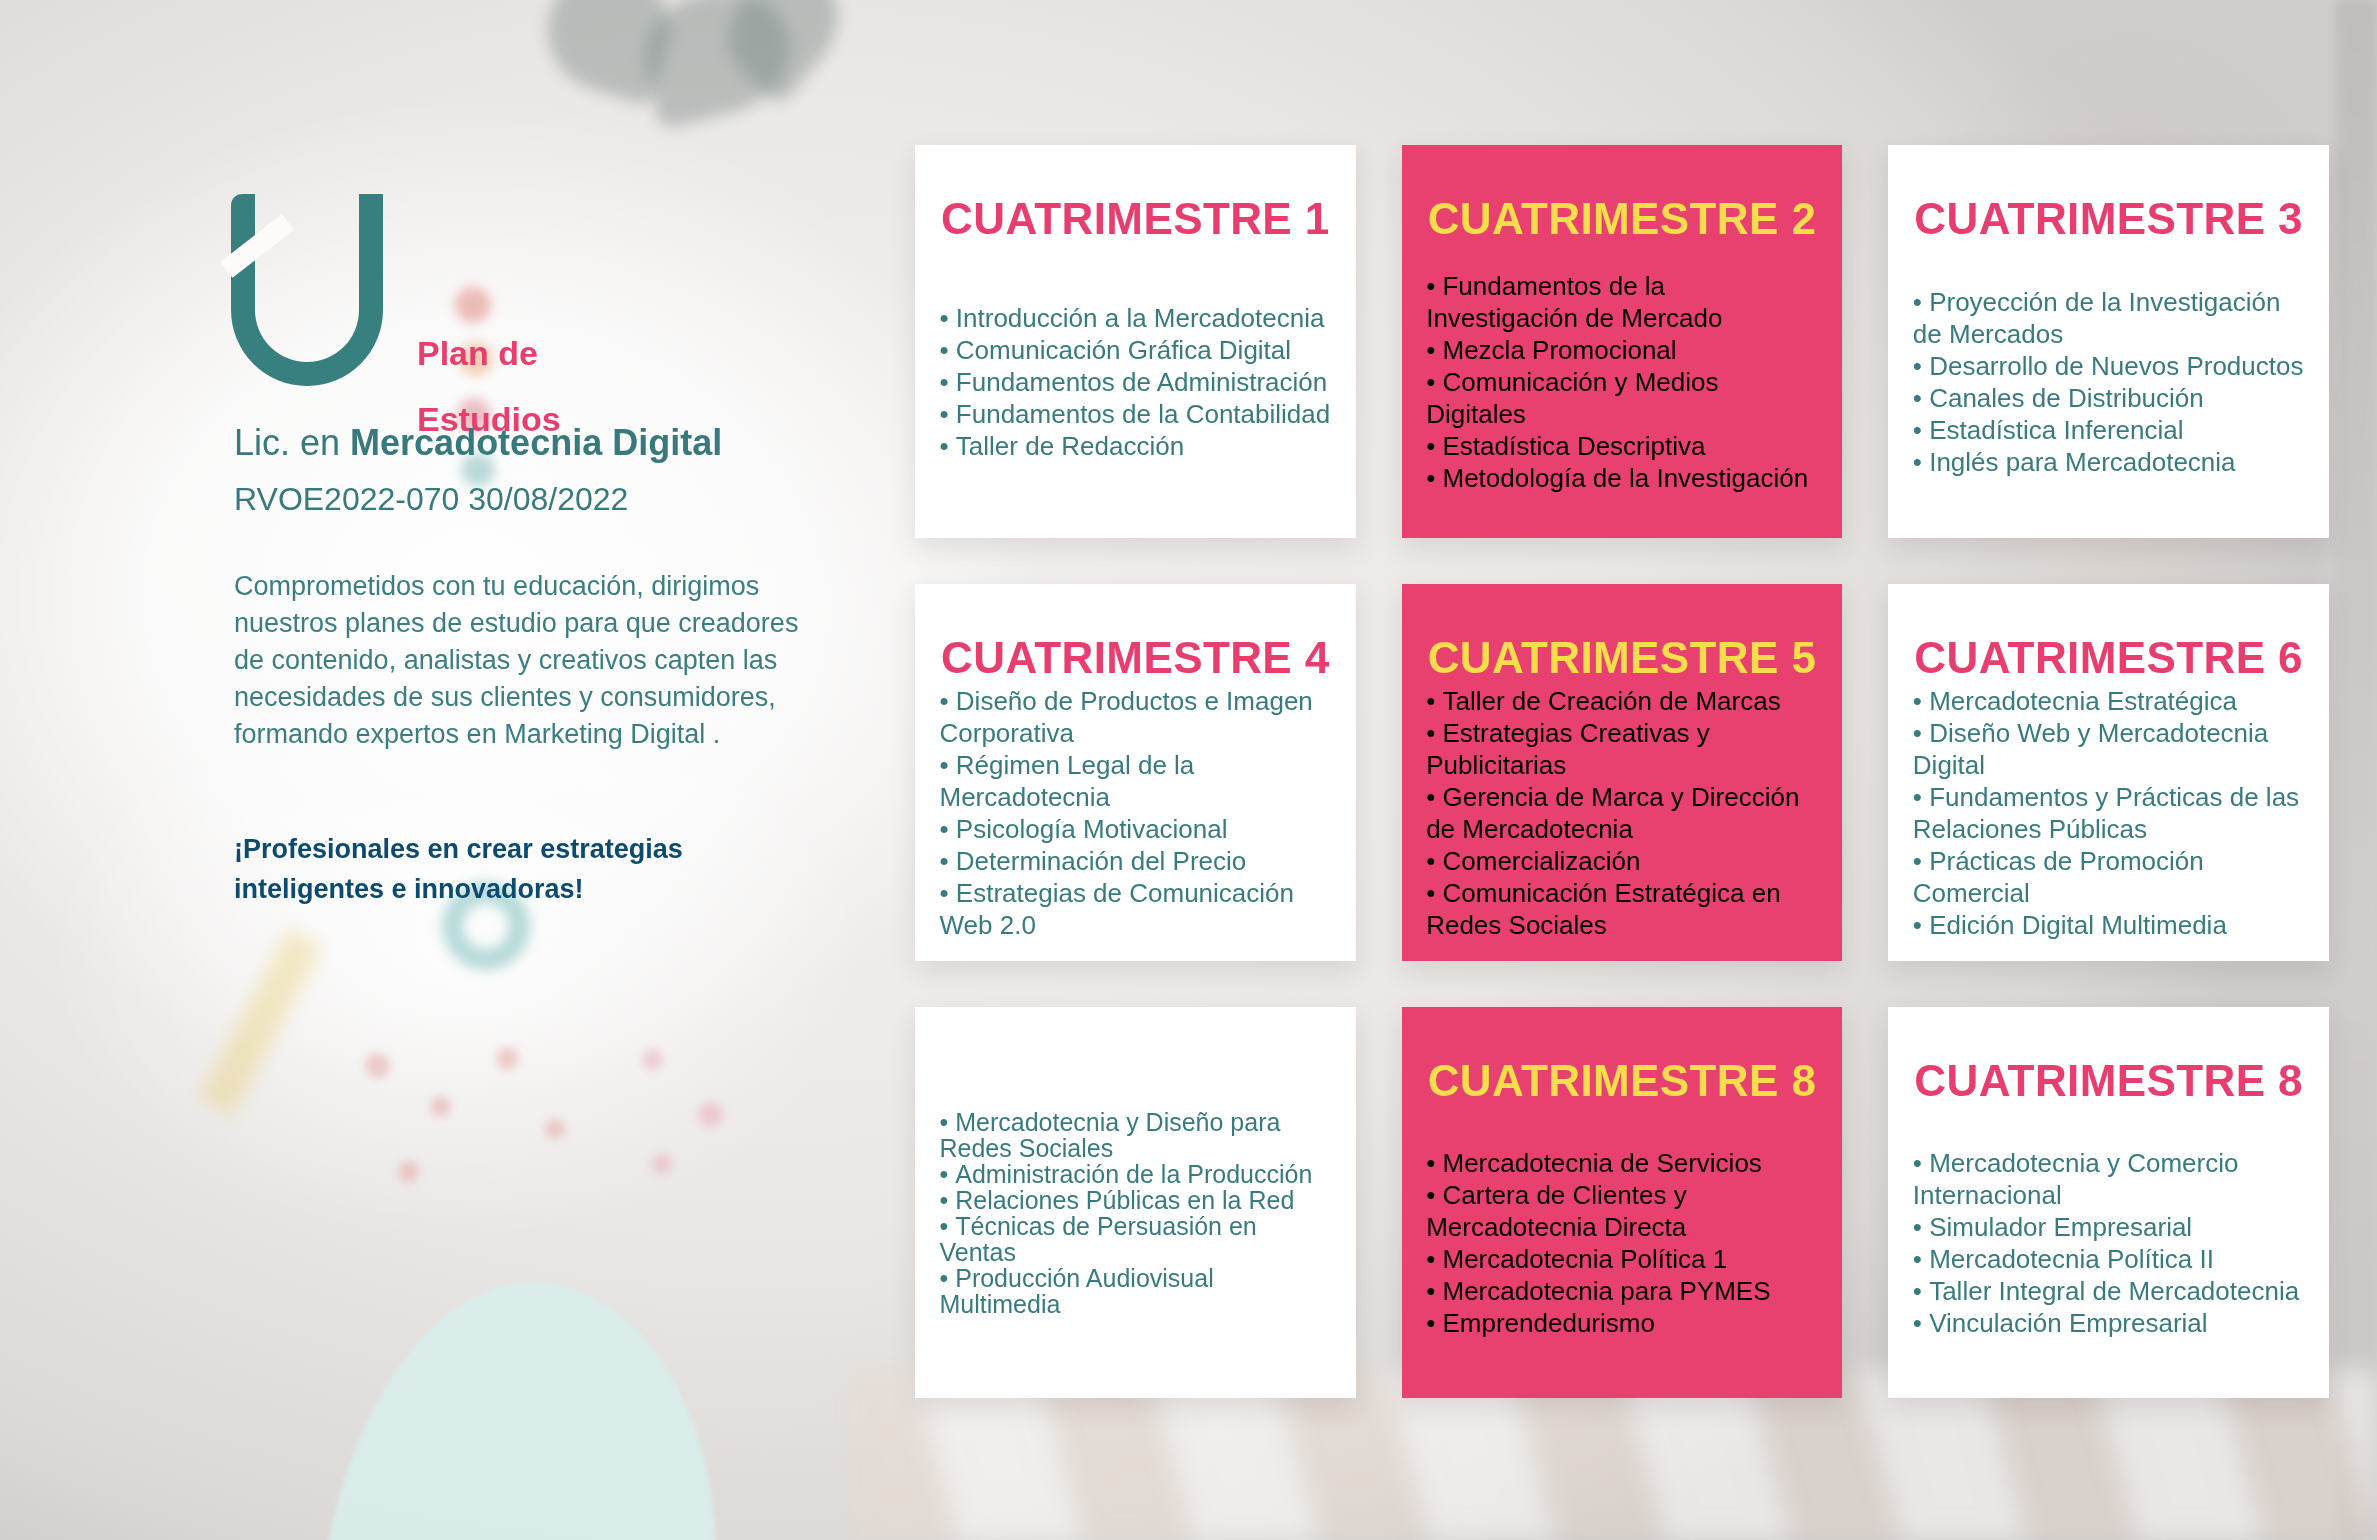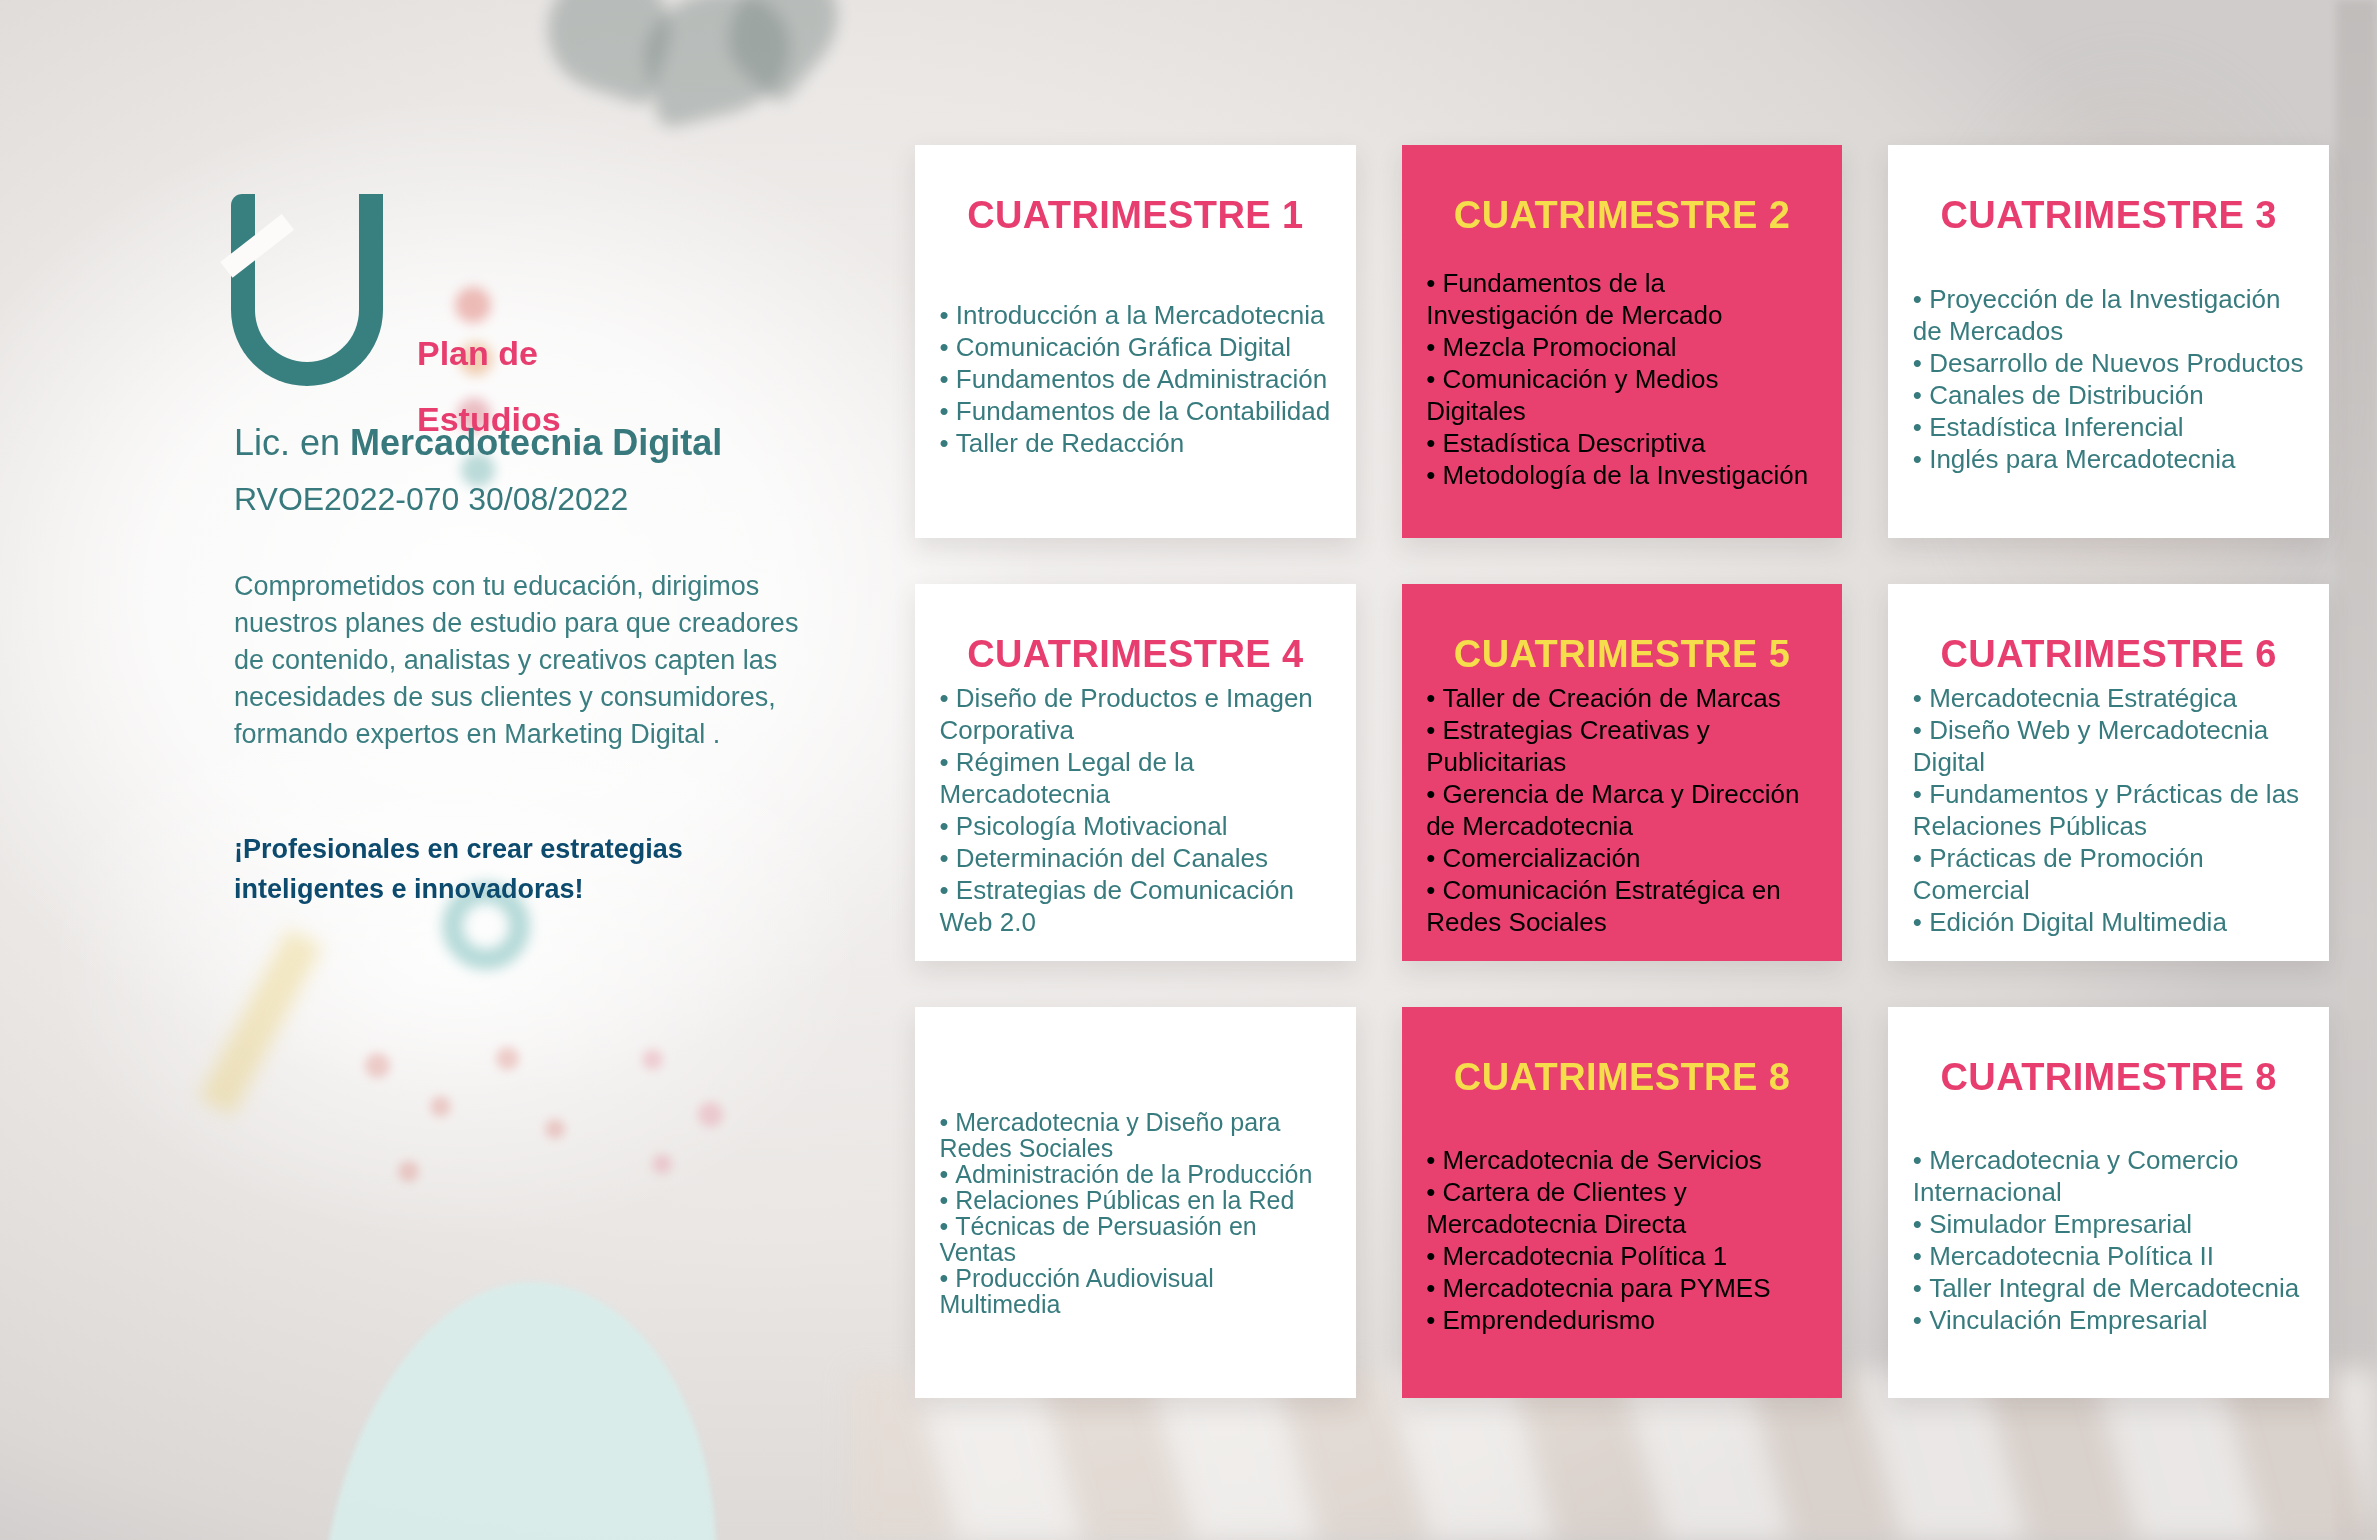--- a/index.html
+++ b/index.html
@@ -65,21 +65,21 @@
   .degree{position:absolute;left:234px;top:422px;font-size:36px;color:#37797c;}
   .degree b{font-weight:bold;}
   .rvoe{position:absolute;left:234px;top:481px;font-size:32px;color:#37797c;}
   .desc{position:absolute;left:234px;top:541px;width:597px;font-size:27px;line-height:37px;color:#3b7e81;}
   .tagline{position:absolute;left:234px;top:802px;width:497px;font-size:27px;line-height:40px;font-weight:bold;color:#0c4a6e;}
   
   .grid{position:absolute;left:915px;top:145px;width:1414px;
     display:grid;grid-template-columns:repeat(3,1fr);grid-template-rows:393px 377px 391px;gap:46px;}
   .card{background:#ffffff;box-shadow:0 9.8px 24.5px rgba(70,55,55,.12);
     padding:38px 24.5px 18px;display:flex;flex-direction:column;}
-  .card-title{margin:11.4px 0 0;text-align:center;font-size:38px;font-weight:bold;color:#e73e6f;letter-spacing:0.4px;}
+  .card-title{margin:11.4px 0 0;text-align:center;font-size:44px;font-weight:bold;color:#e73e6f;letter-spacing:0.4px;}
   .card-list{list-style:none;margin:auto 0;padding:0;font-size:26px;line-height:32px;color:#377b7e;}
   .card-list li::before{content:"\2022\00A0";}
   .card--pink{background:#e8406f;}
   .card--pink .card-title{color:#f5dd4b;}
   .card--pink .card-list{color:#000000;}
   .card--tight .card-list{font-size:25px;line-height:26px;}
 </style>
 </head>
 <body>
 
@@ -171,21 +171,21 @@
         <li>Inglés para Mercadotecnia</li>
       </ul>
     </section>
 
     <section class="card">
       <h2 class="card-title">CUATRIMESTRE 4</h2>
       <ul class="card-list">
         <li>Diseño de Productos e Imagen Corporativa</li>
         <li>Régimen Legal de la Mercadotecnia</li>
         <li>Psicología Motivacional</li>
-        <li>Determinación del Canales</li>
+        <li>Determinación del Precio</li>
         <li>Estrategias de Comunicación Web 2.0</li>
       </ul>
     </section>
 
     <section class="card card--pink">
       <h2 class="card-title">CUATRIMESTRE 5</h2>
       <ul class="card-list">
         <li>Taller de Creación de Marcas</li>
         <li>Estrategias Creativas y Publicitarias</li>
         <li>Gerencia de Marca y Dirección de Mercadotecnia</li>

